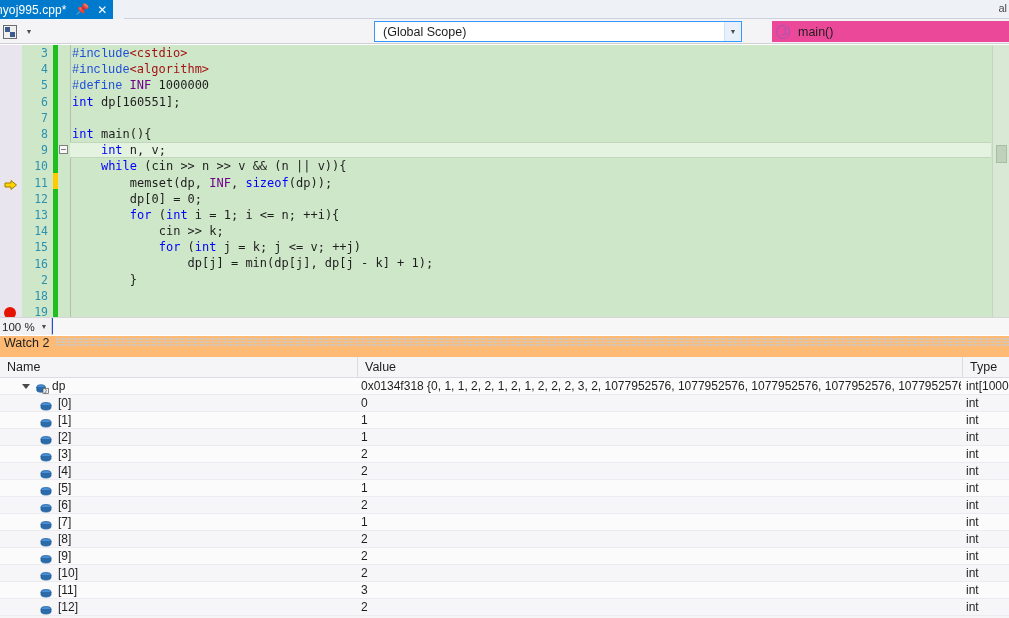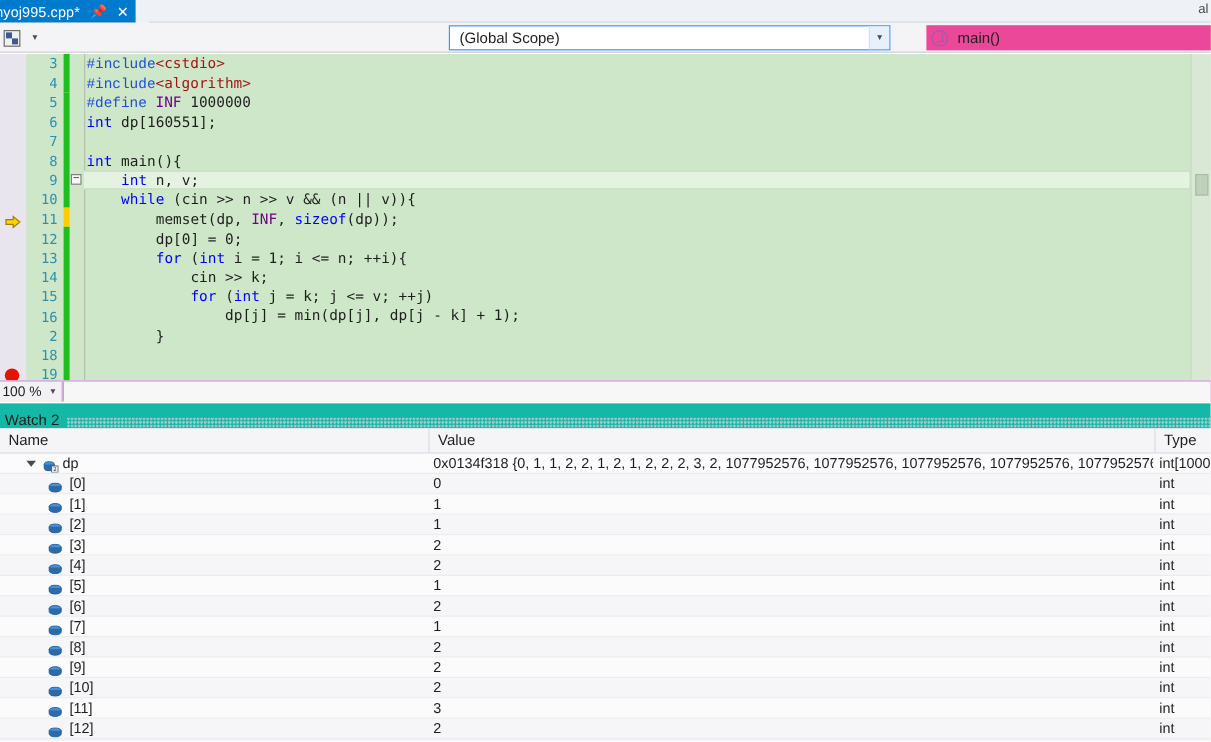--- a/index.html
+++ b/index.html
@@ -302,21 +302,21 @@
     background: #bfd0bb;
     border: 1px solid #a9bda5;
     box-sizing: border-box;
   }
 
   
   .zoombar {
     position: absolute;
     left: 0; top: 317px;
     width: 1009px; height: 18px;
-    background: #d946ef;
+    background: #1d4ed8;
     border-top: 1px solid #d5d5da;
     border-bottom: 1px solid #c8c8cd;
     box-sizing: border-box;
   }
   .zoom-combo {
     position: absolute;
     left: 0; top: 0;
     width: 52px; height: 17px;
     display: flex;
     align-items: center;
@@ -348,23 +348,23 @@
     position: absolute;
     left: 0; top: 336px;
     width: 1009px; height: 282px;
     background: #f5f5f7;
     overflow: hidden;
   }
   .watch-titlebar {
     position: absolute;
     left: 0; top: 0;
     width: 1009px; height: 21px;
-    background: #14b8a6;
+    background: #fdba74;
     display: flex;
-    align-items: flex-end;
+    align-items: flex-start;
   }
   .watch-title {
     font-size: 12.5px;
     color: #1e1e1e;
     padding-left: 4px;
     padding-right: 7px;
     white-space: nowrap;
   }
   .watch-dots {
     flex: 1;

